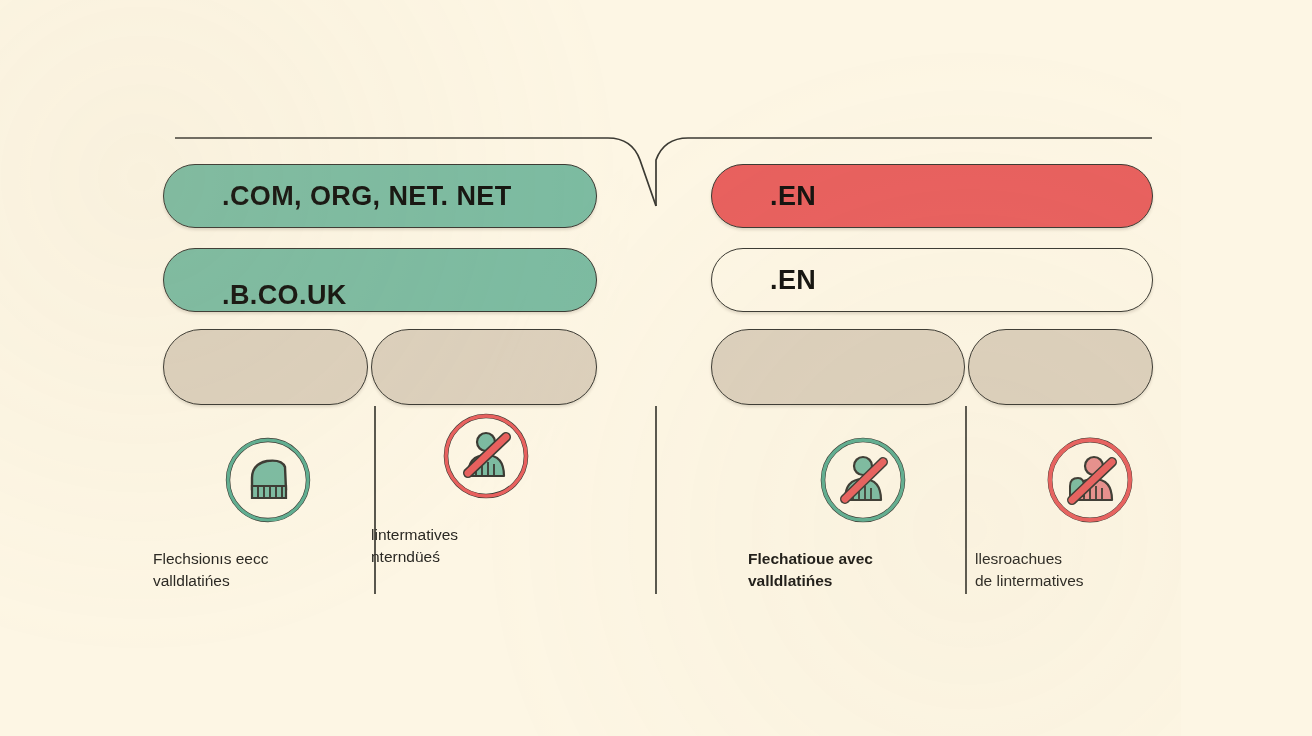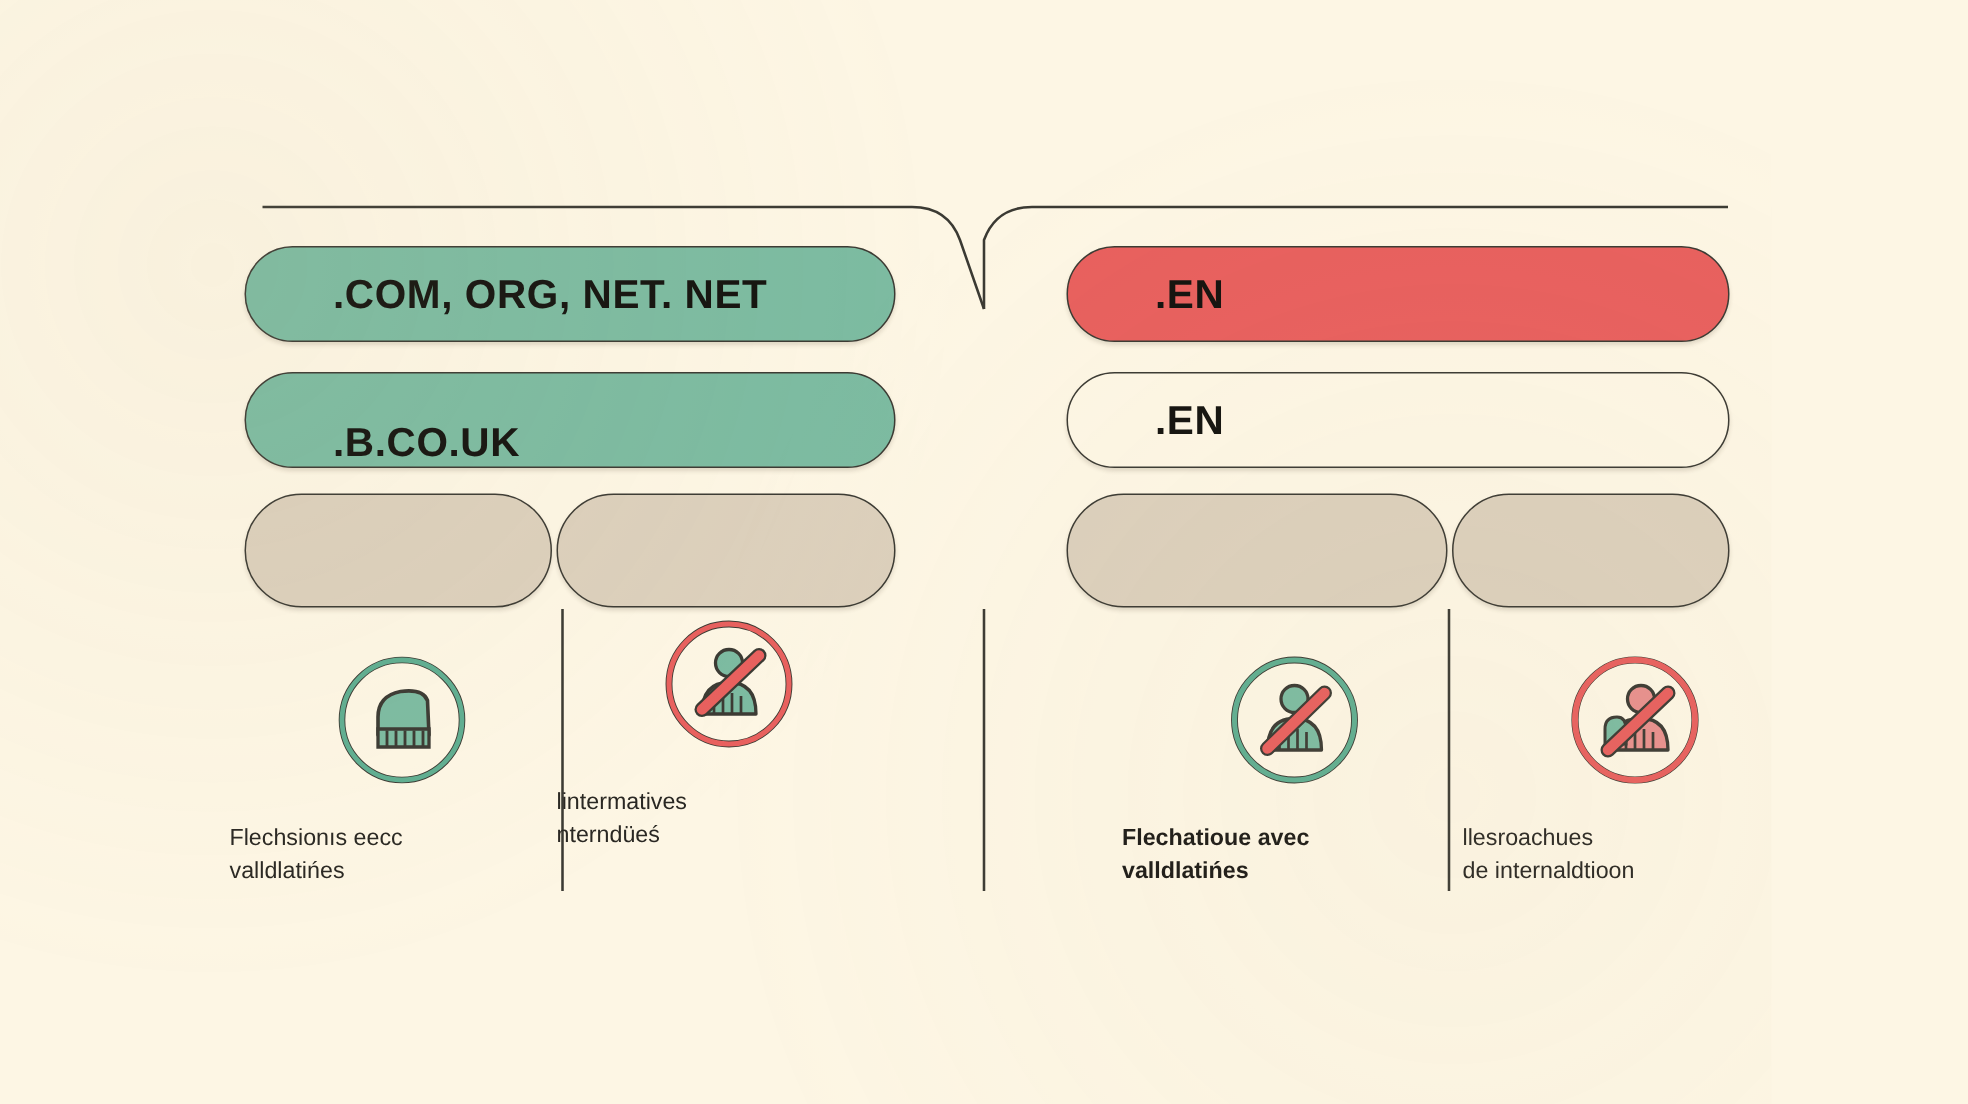--- a/index.html
+++ b/index.html
@@ -238,17 +238,17 @@
           <line x1="52" y1="52" x2="52" y2="66" stroke="#3b3a33" stroke-width="1.8"></line>
           <line x1="58" y1="54" x2="58" y2="66" stroke="#3b3a33" stroke-width="1.8"></line>
         </g>
         <g>
           <line x1="28" y1="66" x2="68" y2="28" stroke="#3b3a33" stroke-width="10" stroke-linecap="round"></line>
           <line x1="28" y1="66" x2="68" y2="28" stroke="#e8605e" stroke-width="7" stroke-linecap="round"></line>
         </g>
       </svg>
     </div>
     <div class="caption">llesroachues
-de internaldtioon</div>
+de lintermatives</div>
   </div>
 
   <div id="grain"></div>
 </div>
 
 </body></html>

